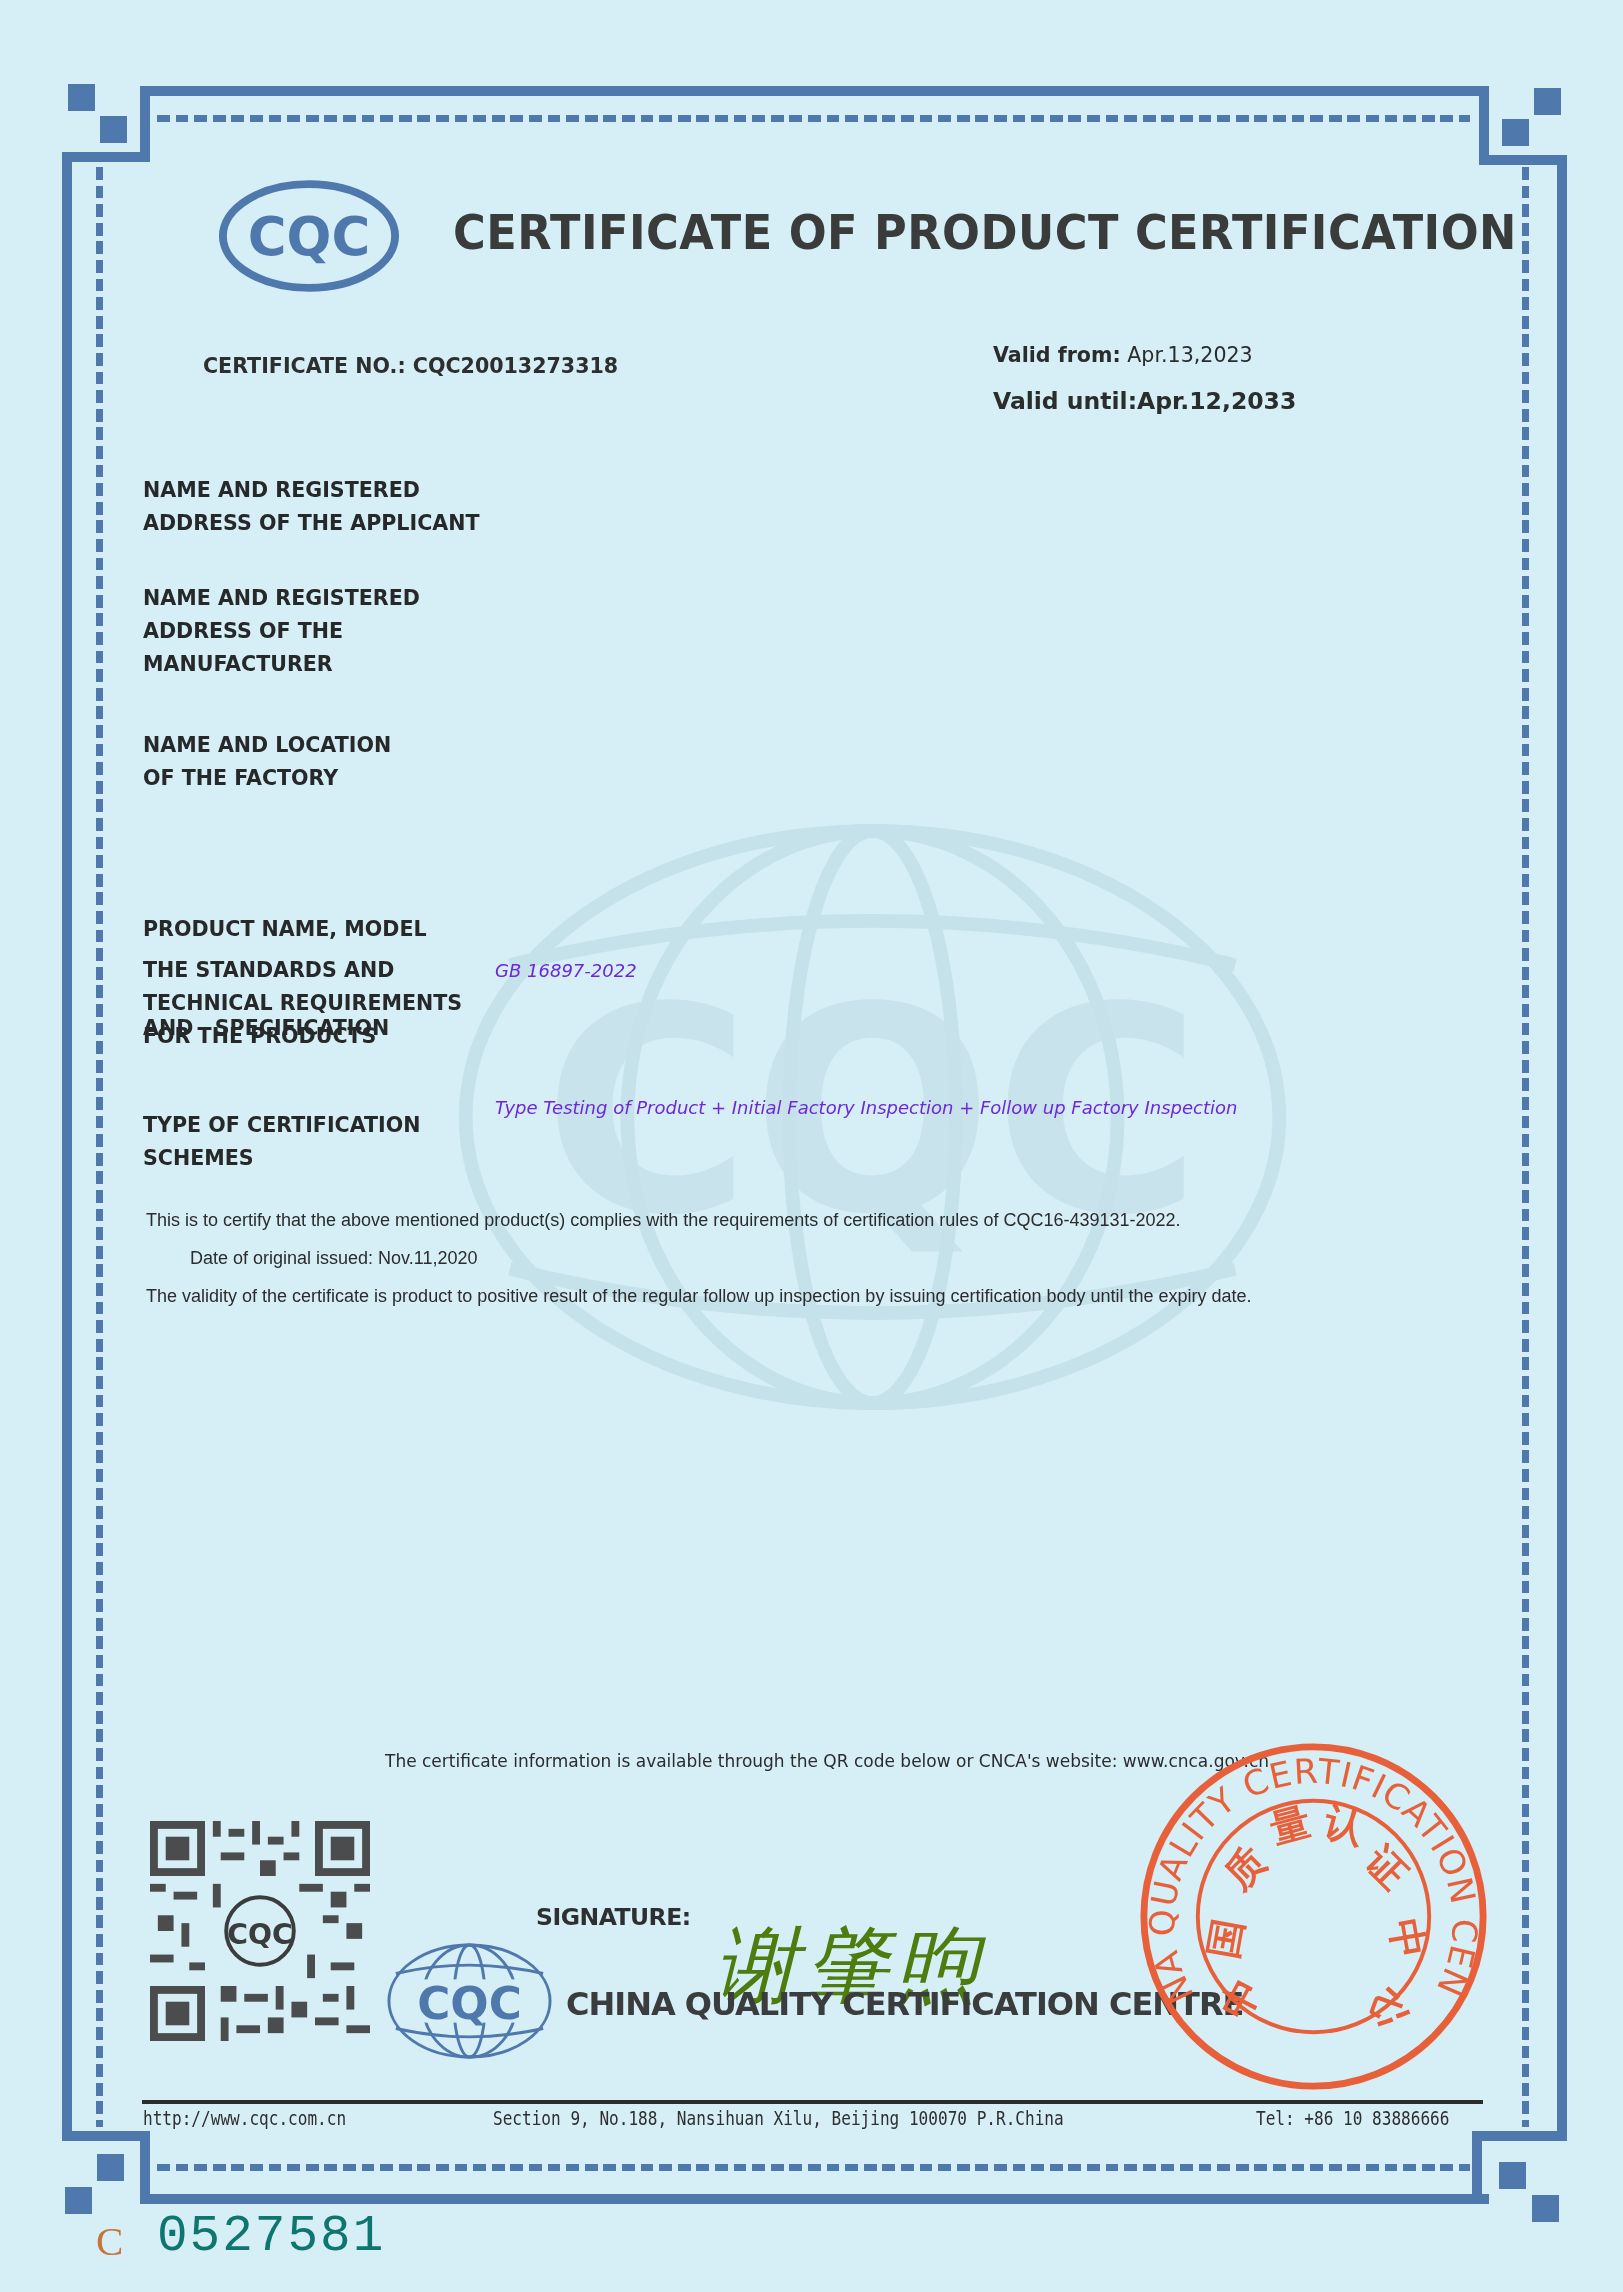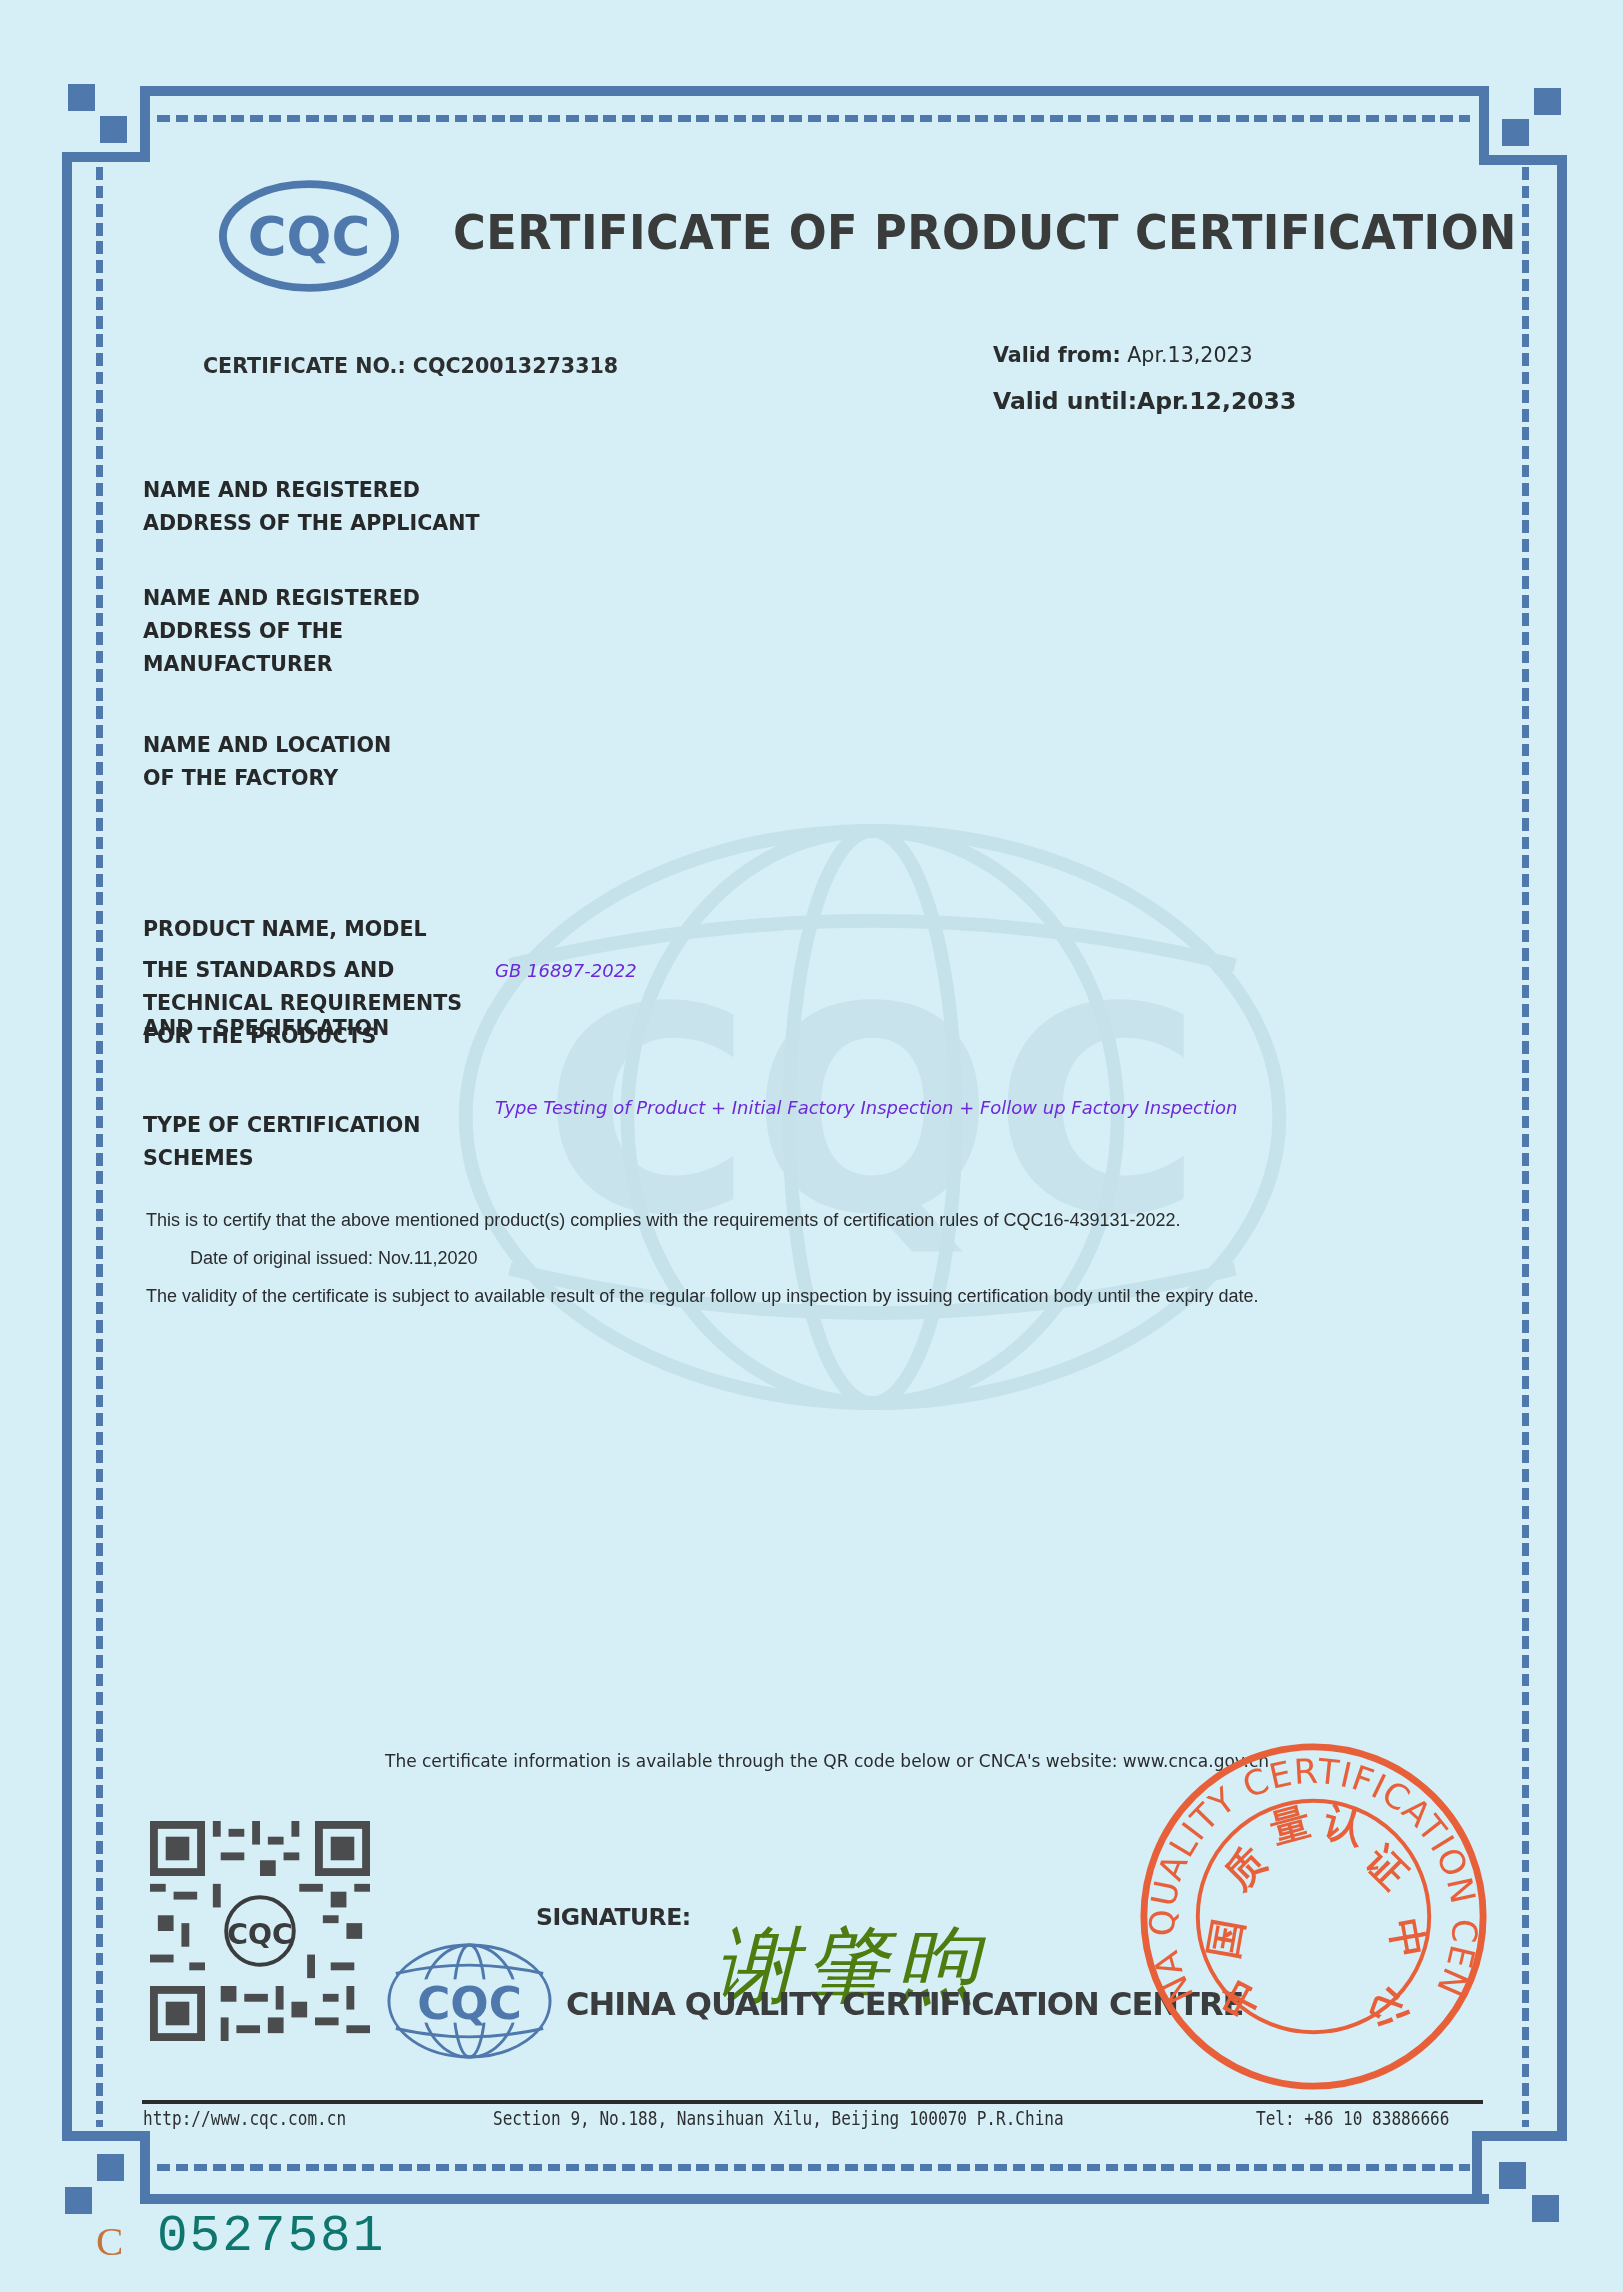--- a/index.html
+++ b/index.html
@@ -144,21 +144,21 @@
 <div class="value" style="top:954px;">GB 16897-2022</div>
 
 <div class="label" style="top:1091px;margin-top:18px;">
   <div>TYPE OF CERTIFICATION</div>
   <div>SCHEMES</div>
 </div>
 <div class="value" style="top:1091px;">Type Testing of Product + Initial Factory Inspection + Follow up Factory Inspection</div>
 
 <div class="stmt" style="top:1210px;">This is to certify that the above mentioned product(s) complies with the requirements of certification rules of CQC16-439131-2022.</div>
 <div class="stmt" style="top:1248px;margin-left:44px;">Date of original issued: Nov.11,2020</div>
-<div class="stmt" style="top:1286px;">The validity of the certificate is subject to available result of the regular follow up inspection by issuing certification body until the expiry date.</div>
+<div class="stmt" style="top:1286px;">The validity of the certificate is product to positive result of the regular follow up inspection by issuing certification body until the expiry date.</div>
 
 <div class="abs qr-note">The certificate information is available through the QR code below or CNCA's website: www.cnca.gov.cn</div>
 
 <svg class="abs" style="left:150px;top:1821px;" width="220" height="220" viewBox="0 0 28 28">
   <rect width="28" height="28" fill="#d6eef6"></rect>
   <g fill="#4a4c4d">
     <rect x="0" y="0" width="7" height="7"></rect>
       <rect x="1" y="1" width="5" height="5" fill="#d6eef6"></rect>
       <rect x="2" y="2" width="3" height="3"></rect>
     <rect x="21" y="0" width="7" height="7"></rect>

